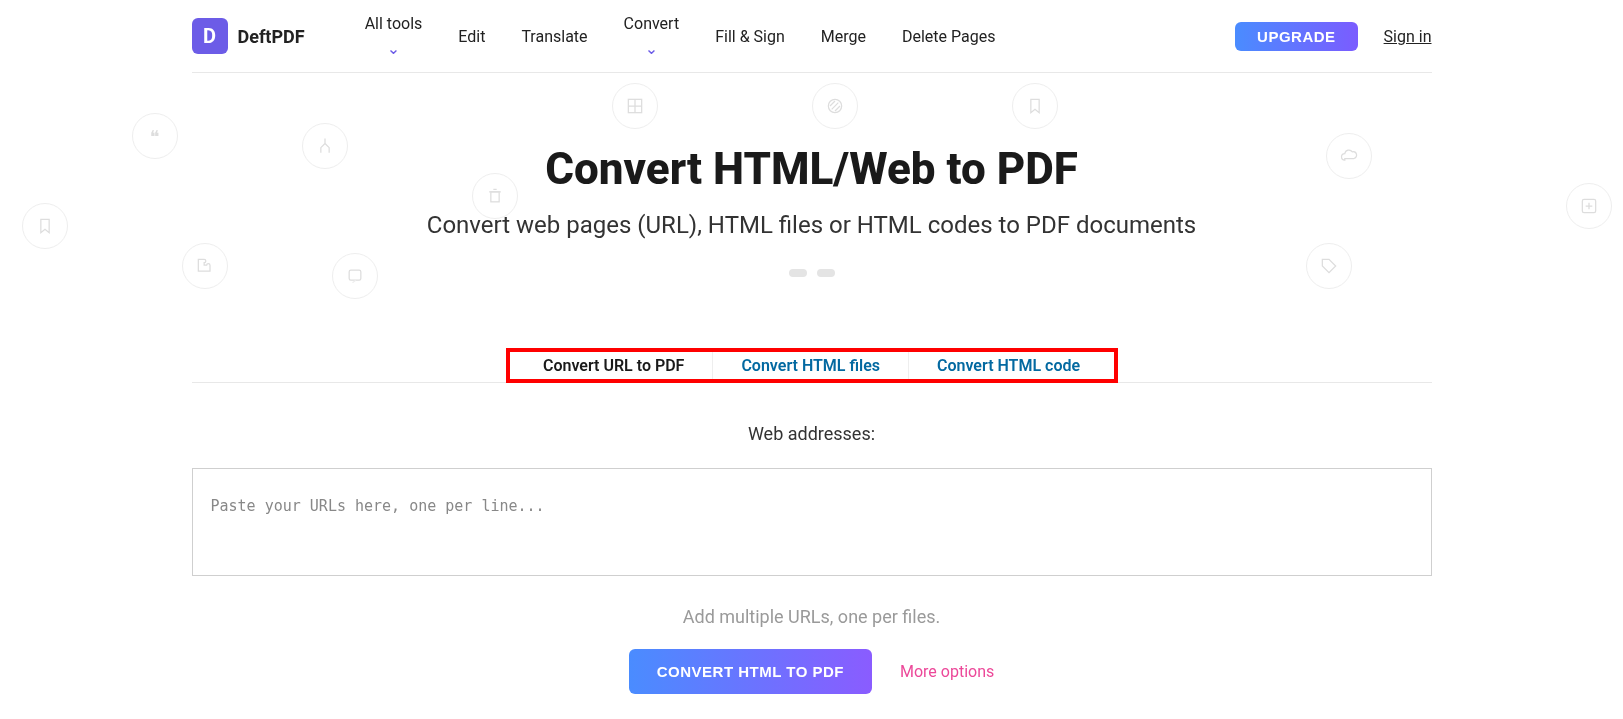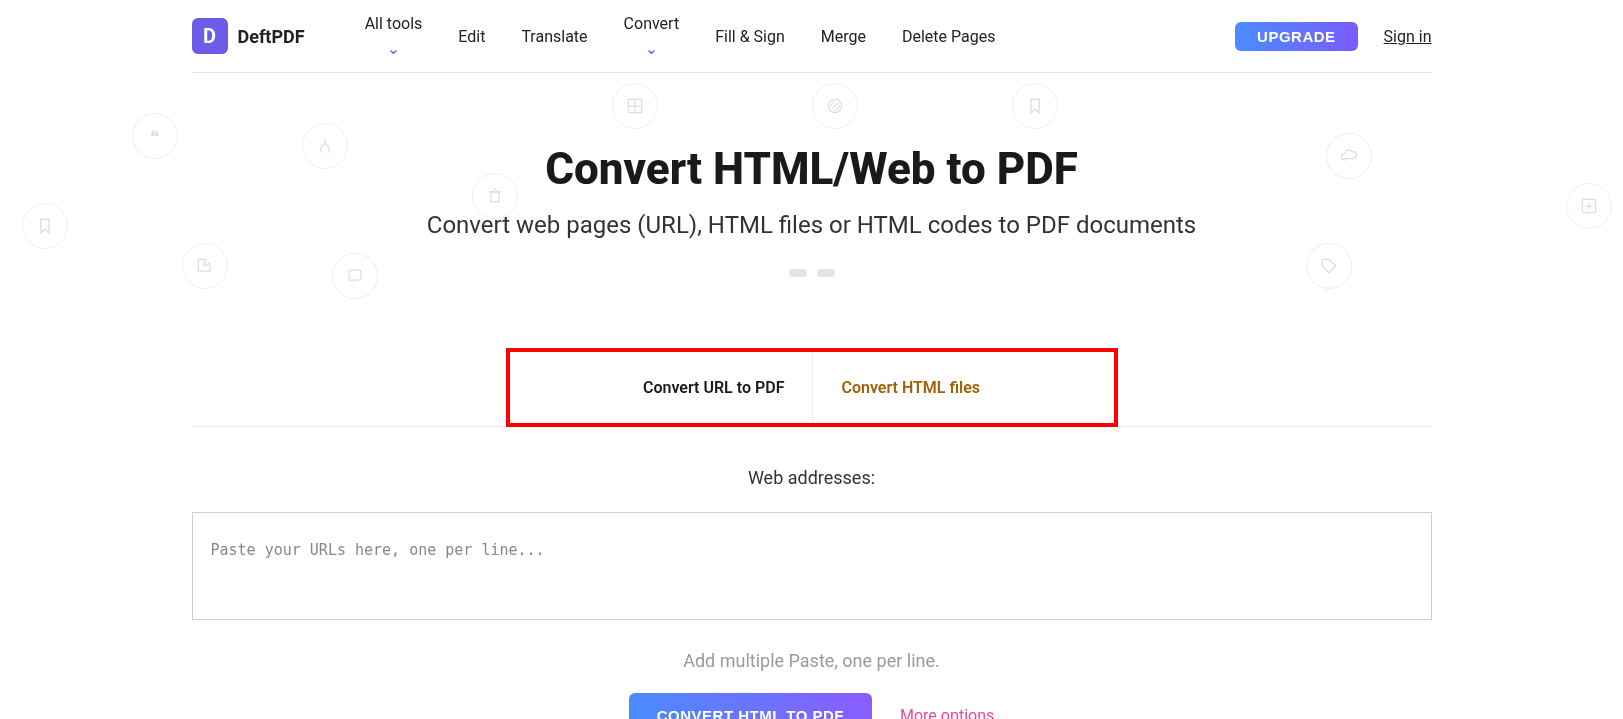--- a/index.html
+++ b/index.html
@@ -32,24 +32,24 @@
 .bi7 { top: 130px; left: -170px; }
 .bi8 { top: 170px; left: -10px; }
 .bi9 { top: 180px; left: 140px; }
 .bi10 { top: 100px; left: 280px; }
 .bi11 { top: 170px; right: 80px; }
 .bi12 { top: 110px; right: -180px; }
 
 .tabs-wrap { max-width: 1240px; margin: 40px auto 0; position: relative; }
 .tabs-line { border-bottom: 1px solid #e8e8e8; }
 .tabs-box { display: flex; justify-content: center; border: 4px solid #ff0000; width: 612px; margin: 0 auto; position: relative; top: 1px; background: #fff; }
-.tab { padding: 26px 28px; font-size: 16px; font-weight: 600; cursor: pointer; border-right: 1px solid #eee; }
+.tab { padding: 4px 28px; font-size: 16px; font-weight: 600; cursor: pointer; border-right: 1px solid #eee; }
 .tab:last-child { border-right: none; }
 .tab.active { color: #1a1a1a; }
-.tab.link { color: #a16207; }
+.tab.link { color: #0369a1; }
 
 .form-area { max-width: 1240px; margin: 0 auto; text-align: center; padding: 40px 0 30px; }
 .form-label { font-size: 18px; color: #333; margin-bottom: 24px; }
 .textarea { width: 100%; height: 108px; border: 1px solid #cfcfcf; padding: 28px 18px; font-family: monospace; font-size: 15px; color: #555; resize: none; outline: none; }
 .textarea::placeholder { color: #888; }
 .hint { font-size: 18px; color: #9a9a9a; margin-top: 26px; }
 .action-row { display: flex; gap: 28px; justify-content: center; align-items: center; margin-top: 22px; }
 .convert-btn { background: linear-gradient(90deg, #4a8cff, #8a5cff); color: #fff; font-weight: 700; font-size: 15px; letter-spacing: 0.5px; padding: 14px 28px; border: none; border-radius: 6px; cursor: pointer; }
 .more-opt { font-size: 16px; color: #ec4899; cursor: pointer; }
 svg.ico { width: 20px; height: 20px; stroke: #ddd; fill: none; stroke-width: 1.5; }
@@ -151,25 +151,26 @@
     <div class="dot"></div>
     <div class="dot"></div>
   </div>
 </div>
 
 <div class="tabs-wrap">
   <div class="tabs-line">
     <div class="tabs-box">
       <div class="tab active">Convert URL to PDF</div>
       <div class="tab link">Convert HTML files</div>
+      <div class="tab link">Convert HTML code</div>
     </div>
   </div>
 </div>
 
 <div class="form-area">
   <div class="form-label">Web addresses:</div>
   <textarea class="textarea" placeholder="Paste your URLs here, one per line..." style=""></textarea>
-  <div class="hint">Add multiple Paste, one per line.</div>
+  <div class="hint">Add multiple URLs, one per files.</div>
   <div class="action-row">
     <button class="convert-btn">CONVERT HTML TO PDF</button>
     <div class="more-opt">More options</div>
   </div>
 </div>
 
 </body></html>

